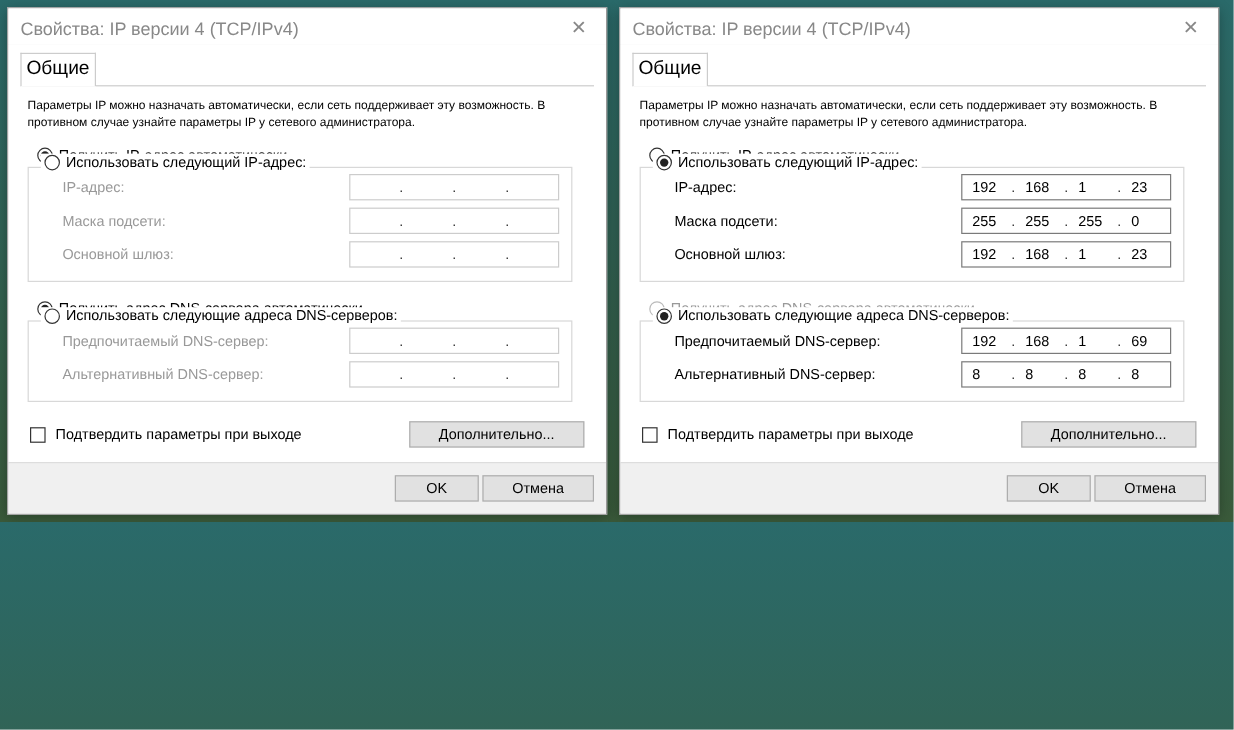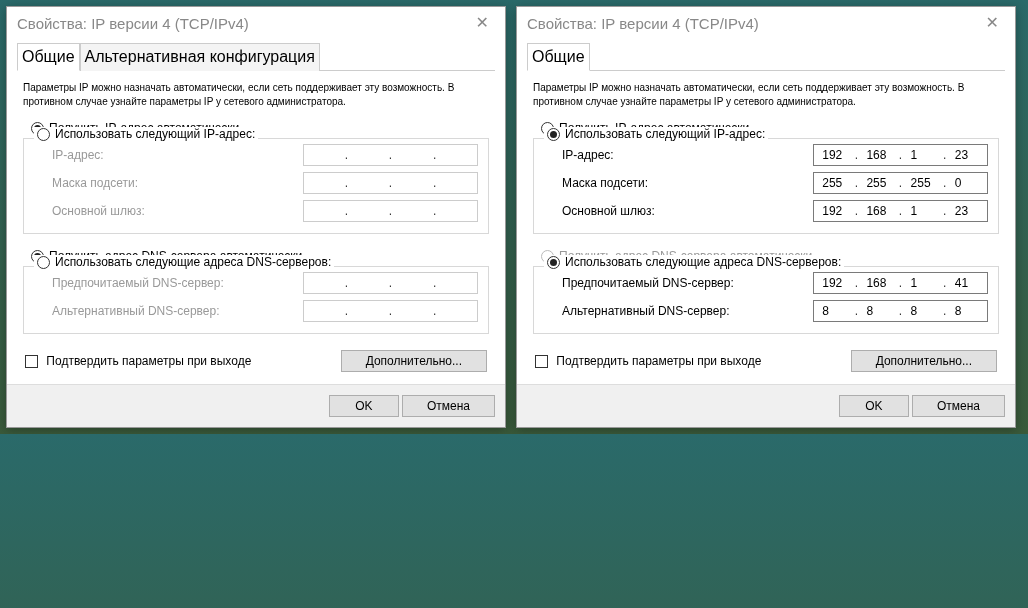--- a/index.html
+++ b/index.html
@@ -61,21 +61,21 @@
   .tab.inactive {
     background:#f4f4f4;
   }
   .desc {
     font-size: 10px;
     padding: 0 6px 8px 6px;
     line-height: 1.35;
   }
   .group {
     border: 1px solid #d8d8d8;
-    margin: 0 6px 10px 6px;
+    margin: 0 18px 10px 6px;
     padding: 0 10px 8px 10px;
     position: relative;
   }
   .radio-row {
     display: flex;
     align-items: center;
     gap: 5px;
     padding: 5px 0 3px 0;
     font-size: 12px;
   }
@@ -164,21 +164,20 @@
 <body>
 
 <div class="dialog">
   <div class="titlebar">
     <span>Свойства: IP версии 4 (TCP/IPv4)</span>
     <span class="close-x">✕</span>
   </div>
   <div class="content">
     <div class="tabstrip">
       <div class="tab active">Общие</div>
-      <div class="tab inactive">Альтернативная конфигурация</div>
     </div>
     <div class="desc">Параметры IP можно назначать автоматически, если сеть поддерживает эту возможность. В противном случае узнайте параметры IP у сетевого администратора.</div>
 
     <div class="radio-row" style="margin-left:14px;">
       <span class="radio">
           <span class="dot"></span>
         </span>
       <span>Получить IP-адрес автоматически</span>
     </div>
     <div class="group">
@@ -348,21 +347,21 @@
       </div>
       <div class="field-row">
         <span>Предпочитаемый DNS-сервер:</span>
         <span class="ip-input">
           <span class="oct">192</span>
             <span class="dot">.</span>
           <span class="oct">168</span>
             <span class="dot">.</span>
           <span class="oct">1</span>
             <span class="dot">.</span>
-          <span class="oct">41</span>
+          <span class="oct">69</span>
         </span>
       </div>
       <div class="field-row">
         <span>Альтернативный DNS-сервер:</span>
         <span class="ip-input">
           <span class="oct">8</span>
             <span class="dot">.</span>
           <span class="oct">8</span>
             <span class="dot">.</span>
           <span class="oct">8</span>

